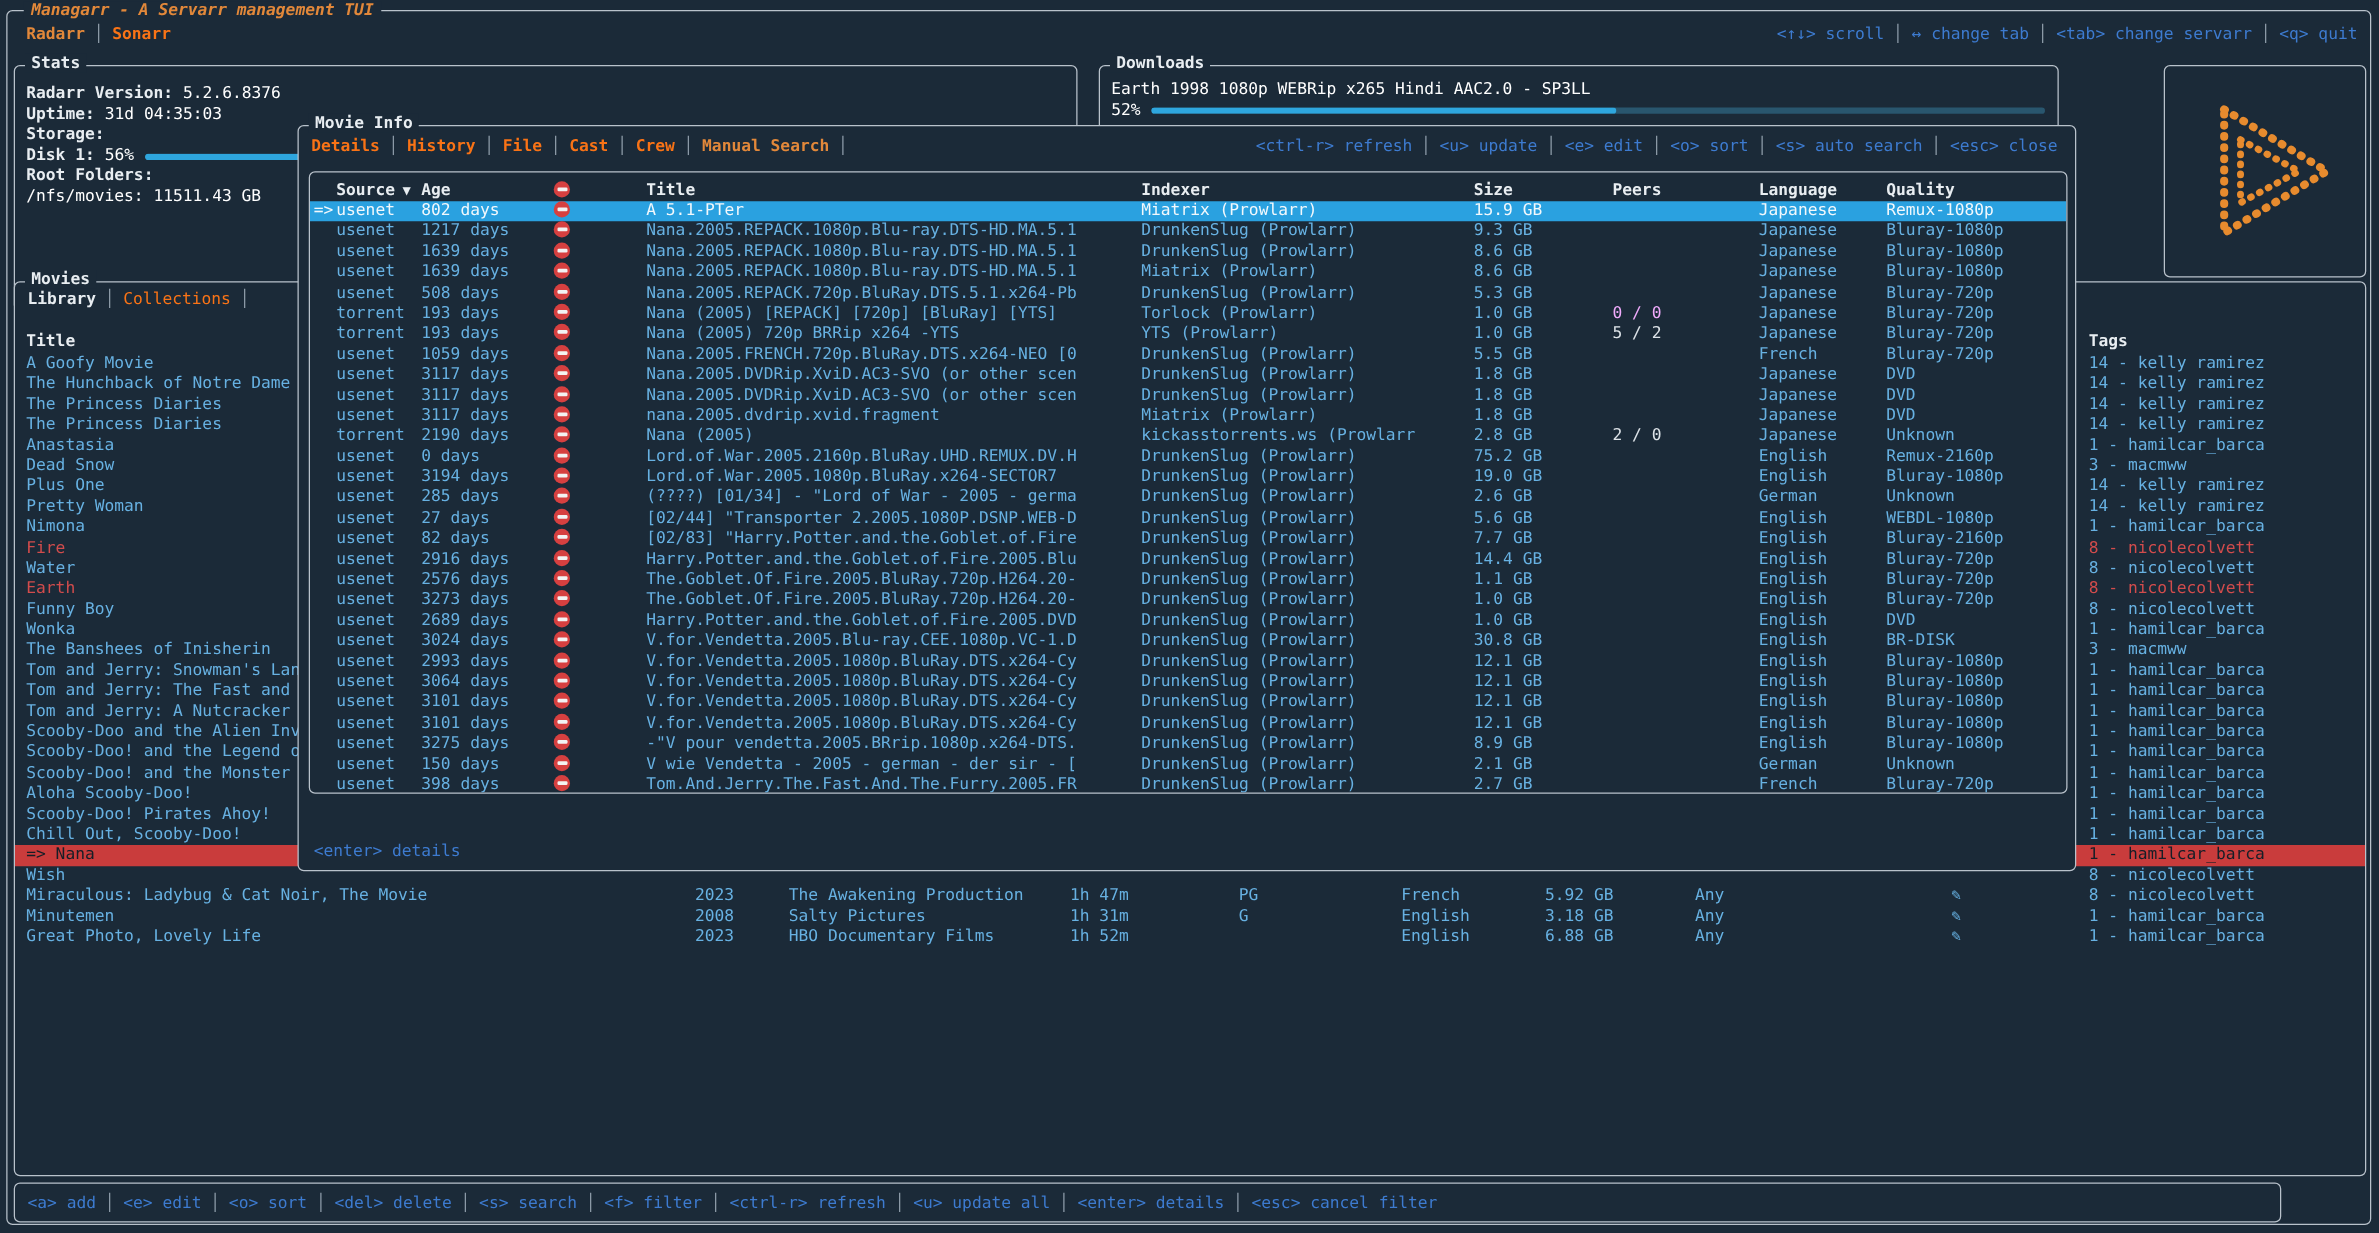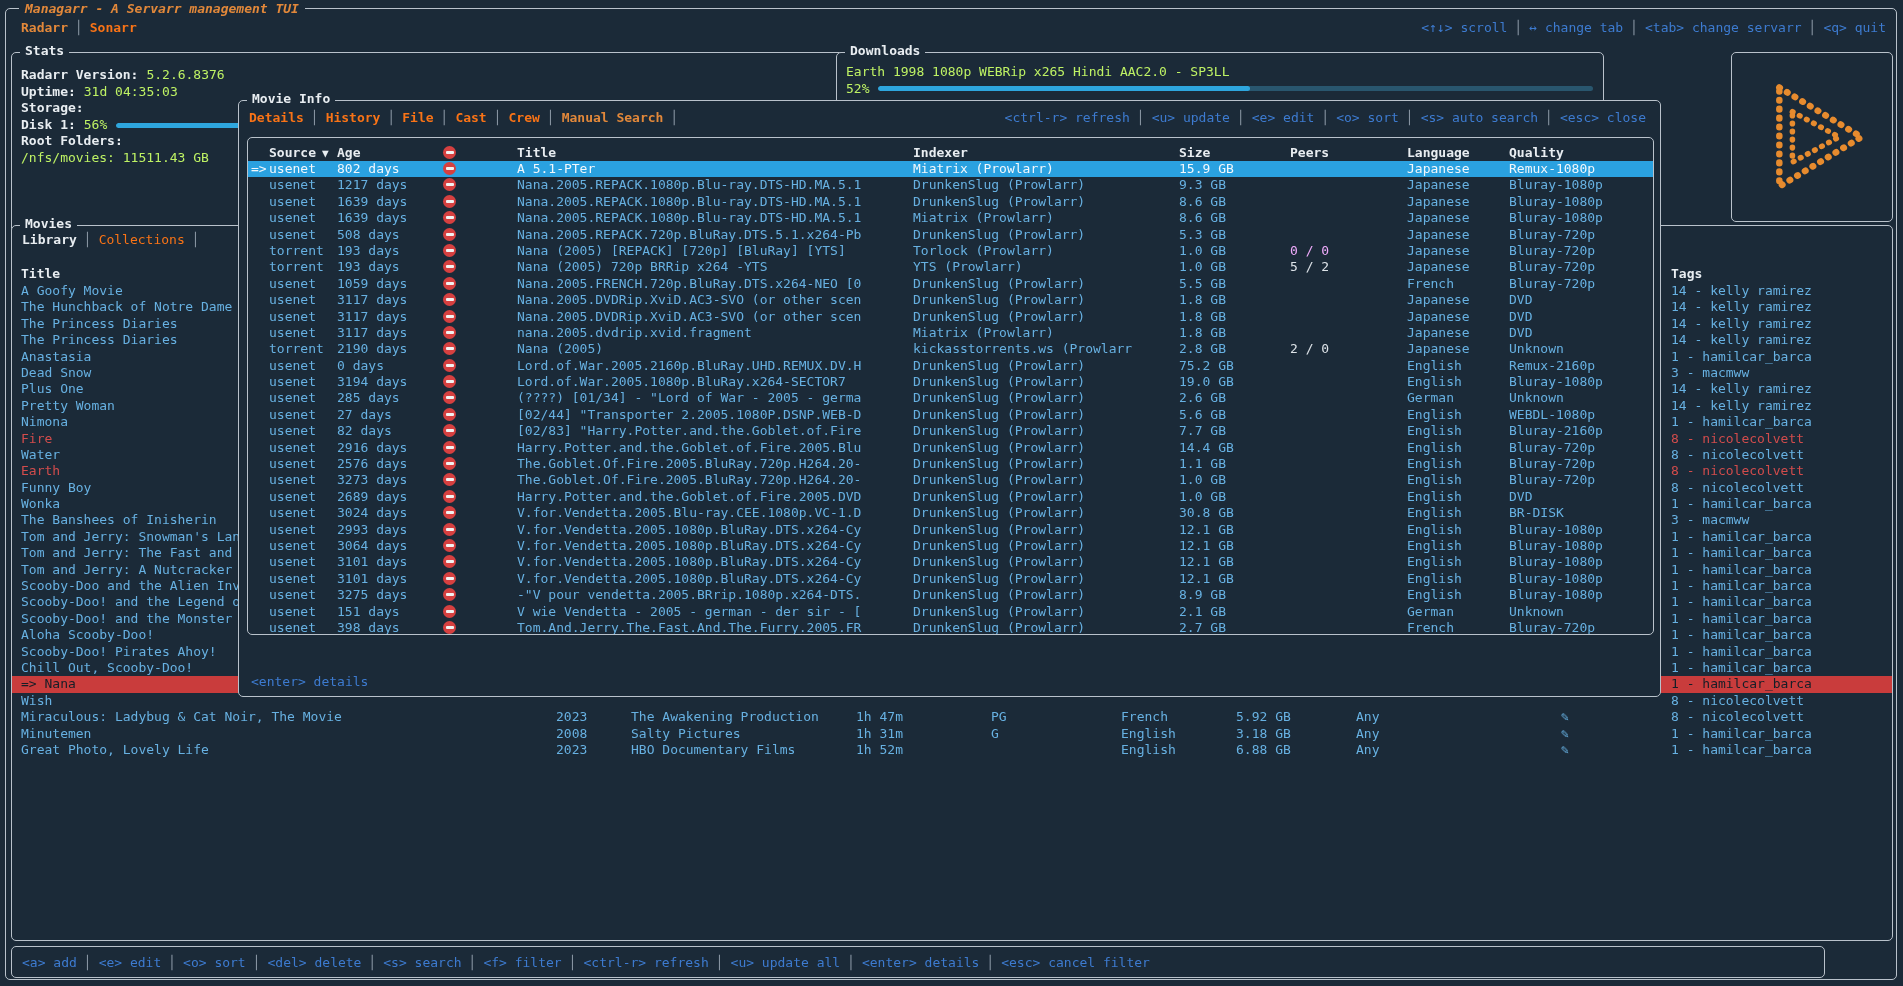--- a/index.html
+++ b/index.html
@@ -11,28 +11,28 @@
   }
   #frame{position:absolute;left:5px;top:8px;width:1892px;height:972px;border:1.5px solid #b9c2cb;border-radius:5px;}
   #app-title{position:absolute;left:19px;top:1px;background:#1b2a38;padding:0 6px;color:#e2883a;font-weight:bold;font-style:italic;z-index:2;white-space:nowrap;}
   #servarr-tabs{position:absolute;left:21px;top:20px;white-space:nowrap;z-index:2;}
   #top-shortcuts{position:absolute;right:17px;top:20px;white-space:nowrap;z-index:2;}
 
   .panel{position:absolute;background:#1b2a38;border:1.5px solid #b9c2cb;border-radius:5px;}
   .panel-title{position:absolute;top:-10px;left:8px;background:#1b2a38;padding:0 5px;font-weight:bold;color:#e8edf1;white-space:nowrap;}
 
   #stats-panel{left:11px;top:52px;width:851px;height:197px;}
-  #downloads-panel{left:836px;top:52px;width:768px;height:57px;}
+  #downloads-panel{left:879px;top:52px;width:768px;height:57px;}
   #logo-panel{left:1731px;top:52px;width:162px;height:170px;display:flex;align-items:center;justify-content:center;}
   #movies-panel{left:11px;top:225px;width:1882px;height:716px;}
   #bottom-bar{left:11px;top:946px;width:1814px;height:32px;display:flex;align-items:center;padding-left:10px;white-space:nowrap;}
   .modal{left:238px;top:100px;width:1423px;height:597px;z-index:30;}
 
   .lbl{font-weight:bold;color:#e8edf1;}
-  .val{color:#bef264;}
+  .val{color:#ffffff;}
   .stat-line{display:flex;align-items:center;height:16.6px;line-height:16.6px;padding-left:9px;white-space:nowrap;}
   .stat-line .val{margin-left:8px;}
   #stats-body{padding-top:14px;}
   #downloads-body{padding-top:11px;}
   .bar{flex:1;height:5px;border-radius:3px;background:#29566e;margin:0 10px 0 9px;position:relative;overflow:hidden;}
   .bar-fill{position:absolute;left:0;top:0;bottom:0;background:#2ea6de;border-radius:3px;}
 
   .hint{color:#3d7bd0;white-space:nowrap;}
   .sep{color:#8b99a6;padding:0 7px;}
   .tab{color:#f97316;font-weight:bold;}
@@ -846,21 +846,21 @@
           <span class="c">-"V pour vendetta.2005.BRrip.1080p.x264-DTS.</span>
           <span class="c">DrunkenSlug (Prowlarr)</span>
           <span class="c">8.9 GB</span>
           <span class="c peers"></span>
           <span class="c">English</span>
           <span class="c">Bluray-1080p</span>
         </div>
         <div class="s-row">
           <span class="c"></span>
           <span class="c">usenet</span>
-          <span class="c">151 days</span>
+          <span class="c">150 days</span>
           <span class="c"><span class="reject-icon"></span></span>
           <span class="c">V wie Vendetta - 2005 - german - der sir - [</span>
           <span class="c">DrunkenSlug (Prowlarr)</span>
           <span class="c">2.1 GB</span>
           <span class="c peers"></span>
           <span class="c">German</span>
           <span class="c">Unknown</span>
         </div>
         <div class="s-row">
           <span class="c"></span>

